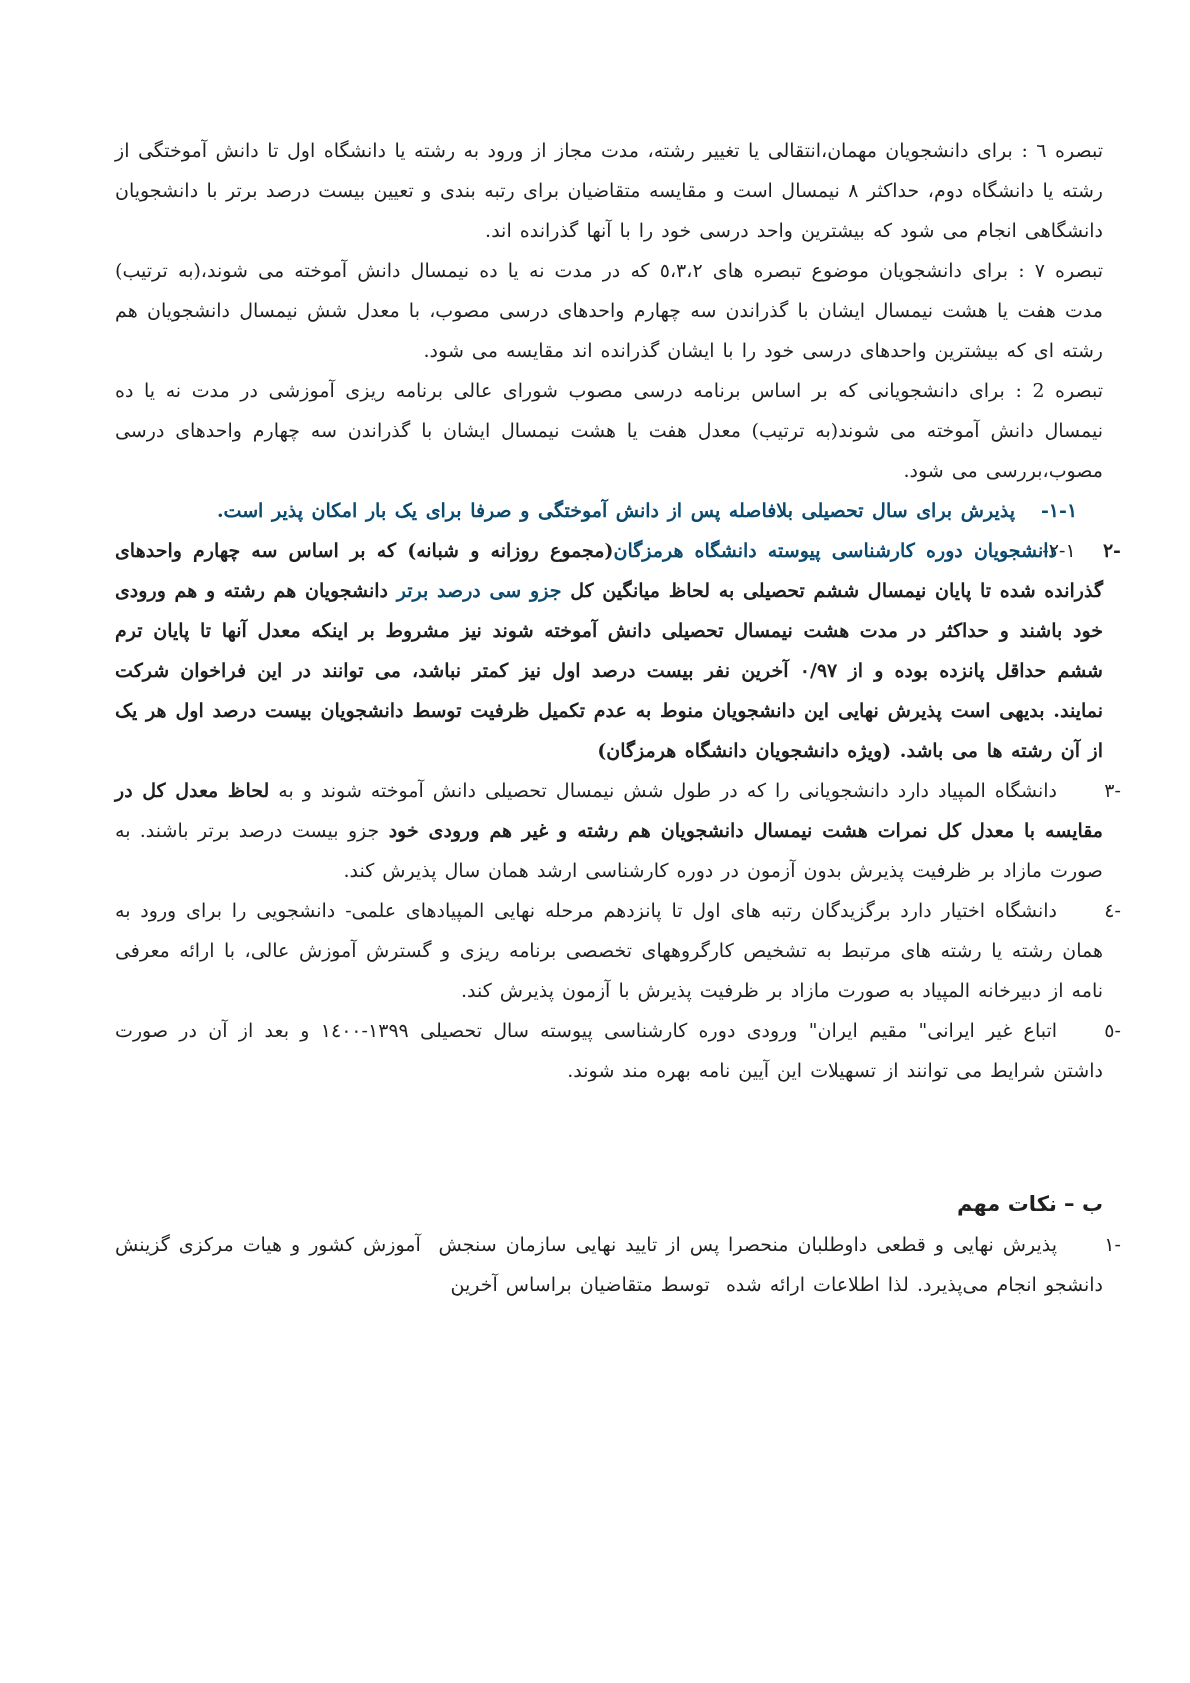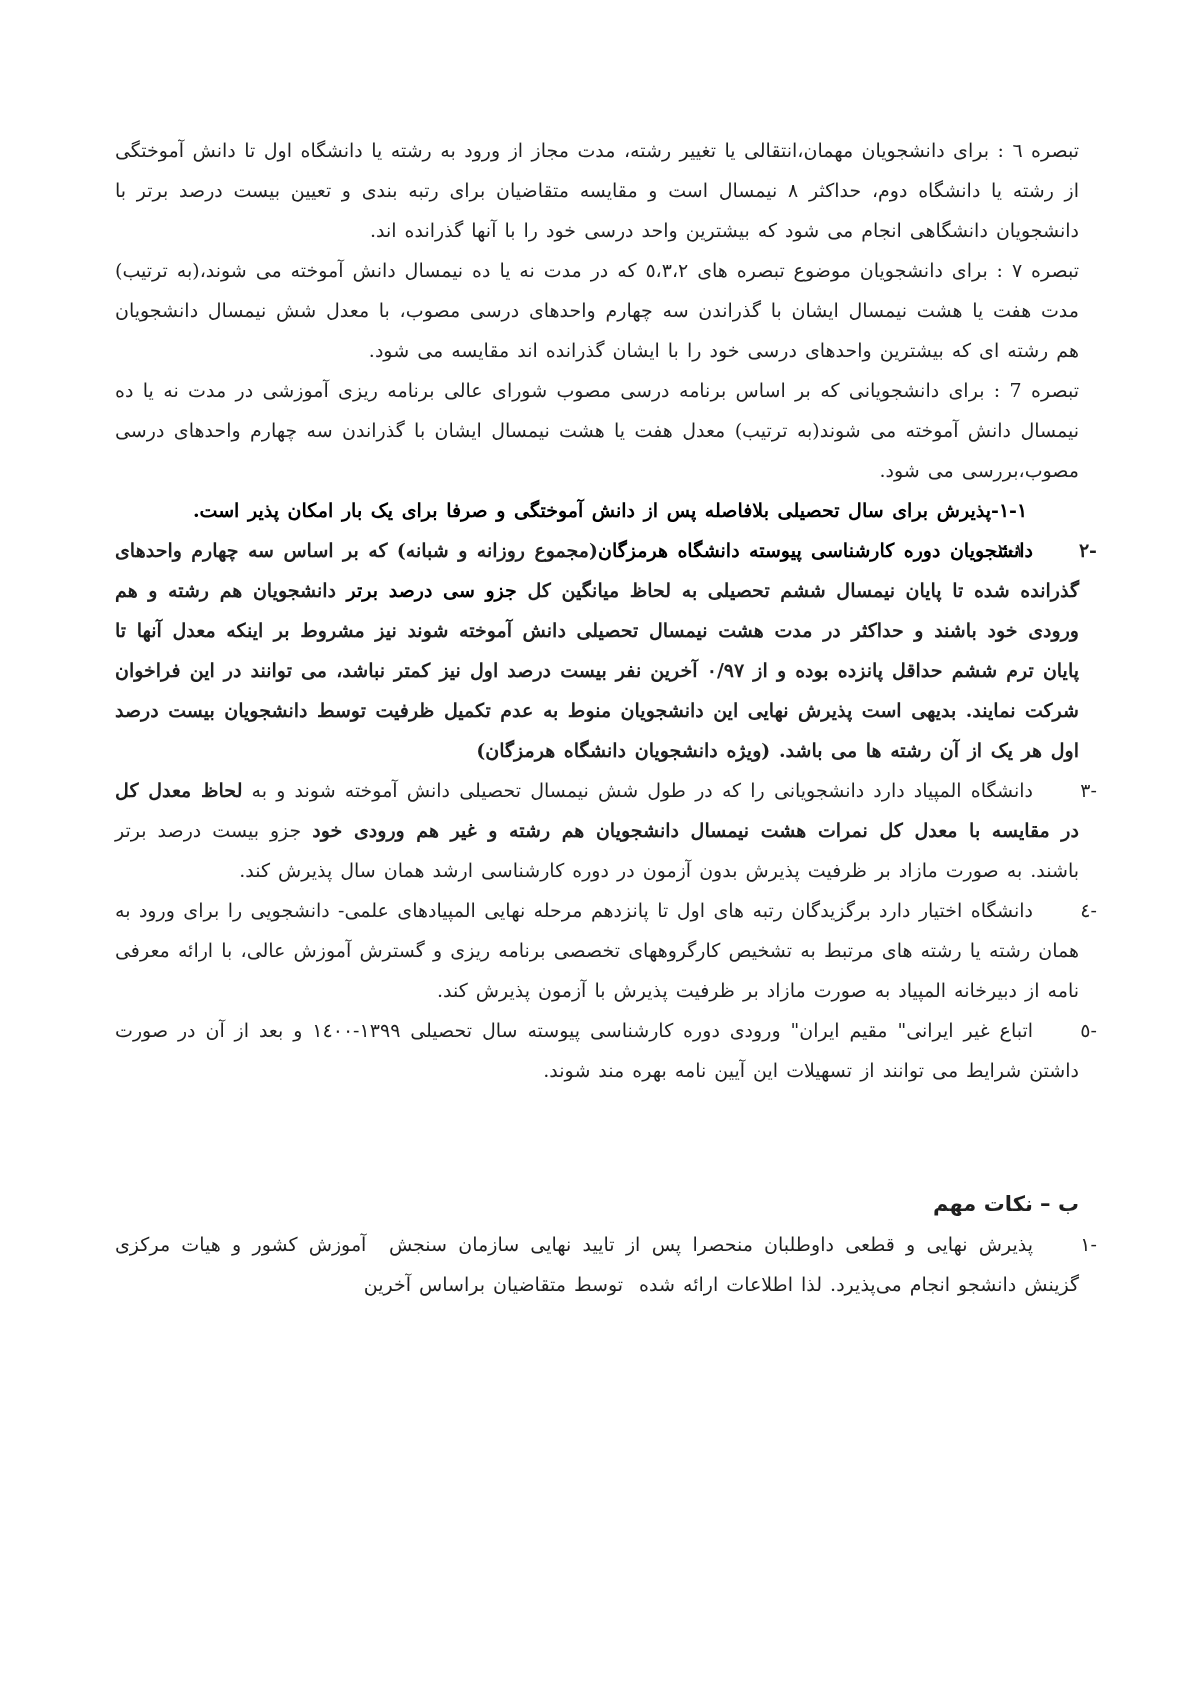--- a/index.html
+++ b/index.html
@@ -6,38 +6,38 @@
   body{
     width:1190px;height:1683px;
     font-family:"DejaVu Serif","Liberation Serif",serif;
     color:#1f1f1f;
     -webkit-font-smoothing:antialiased;
   }
   .page{
     position:relative;
     box-sizing:border-box;
     width:1190px;height:1683px;
-    padding:130px 111px 40px 115px;
+    padding:130px 87px 40px 115px;
     direction:rtl;
     overflow:hidden;
   }
   .para{
     margin:0;
     font-size:19px;
     line-height:40px;
     text-align:justify;
     word-spacing:2px;
   }
-  .red{color:#000000;}
+  .red{color:#0c4a6e;}
   .bold{font-weight:700;}
   
   .subitem{position:relative;padding-right:88px;}
   .subitem .label{
     position:absolute;right:0;top:0;
-    width:88px;font-size:19px;line-height:40px;text-align:left;
+    width:88px;font-size:19px;line-height:40px;text-align:center;
     letter-spacing:1px;
   }
   
   .item{position:relative;}
   .item > .para{text-indent:46px;}
   .item .label{
     position:absolute;right:-18px;top:0;
     font-size:19px;line-height:40px;
   }
   .section-heading{
@@ -50,21 +50,21 @@
 </style>
 </head>
 <body>
 
 <div class="page">
 
   <p class="para">تبصره ٦ : برای دانشجویان مهمان،انتقالی یا تغییر رشته، مدت مجاز از ورود به رشته یا دانشگاه اول تا دانش آموختگی از رشته یا دانشگاه دوم، حداکثر ٨ نیمسال است و مقایسه متقاضیان برای رتبه بندی و تعیین بیست درصد برتر با دانشجویان دانشگاهی انجام می شود که بیشترین واحد درسی خود را با آنها گذرانده اند.</p>
 
   <p class="para">تبصره ٧ : برای دانشجویان موضوع تبصره های ٥،٣،٢ که در مدت نه یا ده نیمسال دانش آموخته می شوند،(به ترتیب) مدت هفت یا هشت نیمسال ایشان با گذراندن سه چهارم واحدهای درسی مصوب، با معدل شش نیمسال دانشجویان هم رشته ای که بیشترین واحدهای درسی خود را با ایشان گذرانده اند مقایسه می شود.</p>
 
-  <p class="para">تبصره 7 : برای دانشجویانی که بر اساس برنامه درسی مصوب شورای عالی برنامه ریزی آموزشی در مدت نه یا ده نیمسال دانش آموخته می شوند(به ترتیب) معدل هفت یا هشت نیمسال ایشان با گذراندن سه چهارم واحدهای درسی مصوب،بررسی می شود.</p>
+  <p class="para">تبصره 2 : برای دانشجویانی که بر اساس برنامه درسی مصوب شورای عالی برنامه ریزی آموزشی در مدت نه یا ده نیمسال دانش آموخته می شوند(به ترتیب) معدل هفت یا هشت نیمسال ایشان با گذراندن سه چهارم واحدهای درسی مصوب،بررسی می شود.</p>
 
   <div class="subitem">
     <span class="label red bold">١-١-</span>
     <p class="para red bold">پذیرش برای سال تحصیلی بلافاصله پس از دانش آموختگی و صرفا برای یک بار امکان پذیر است.</p>
   </div>
 
   <div class="subitem">
     <span class="label">١-٢-</span>
   </div>
 

